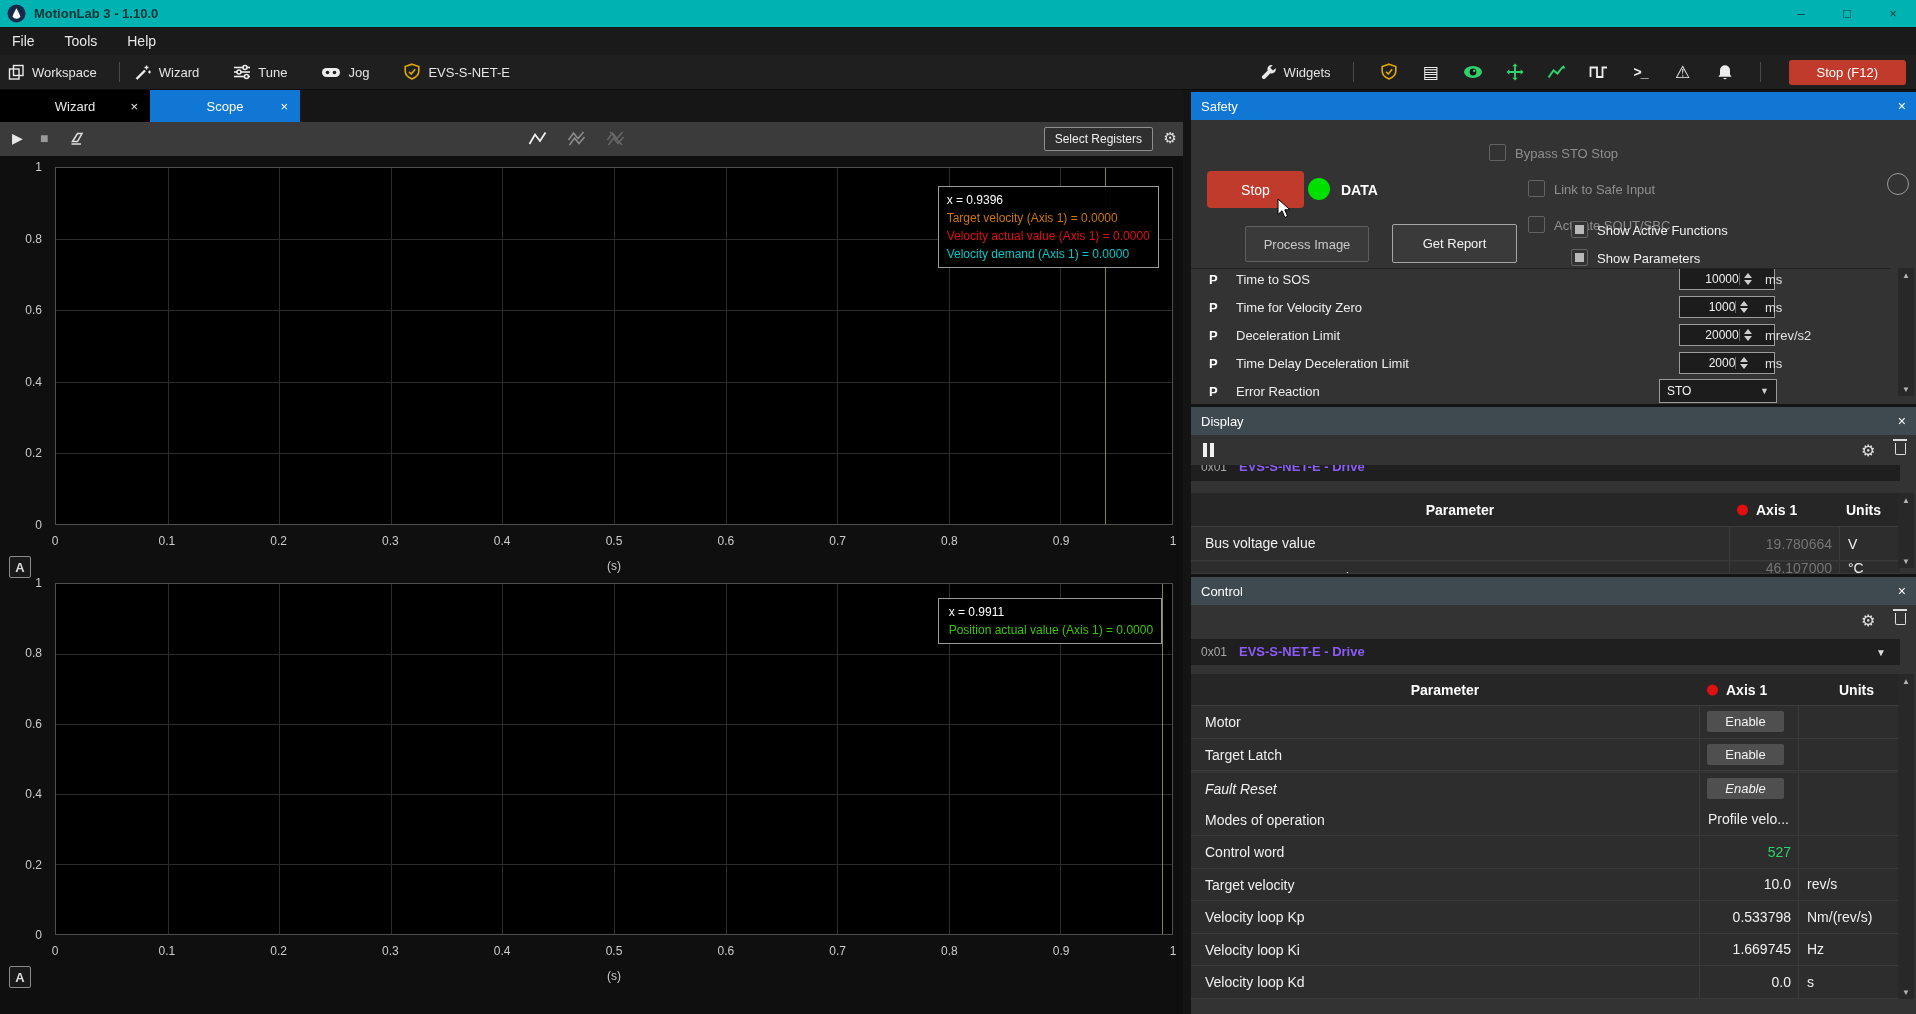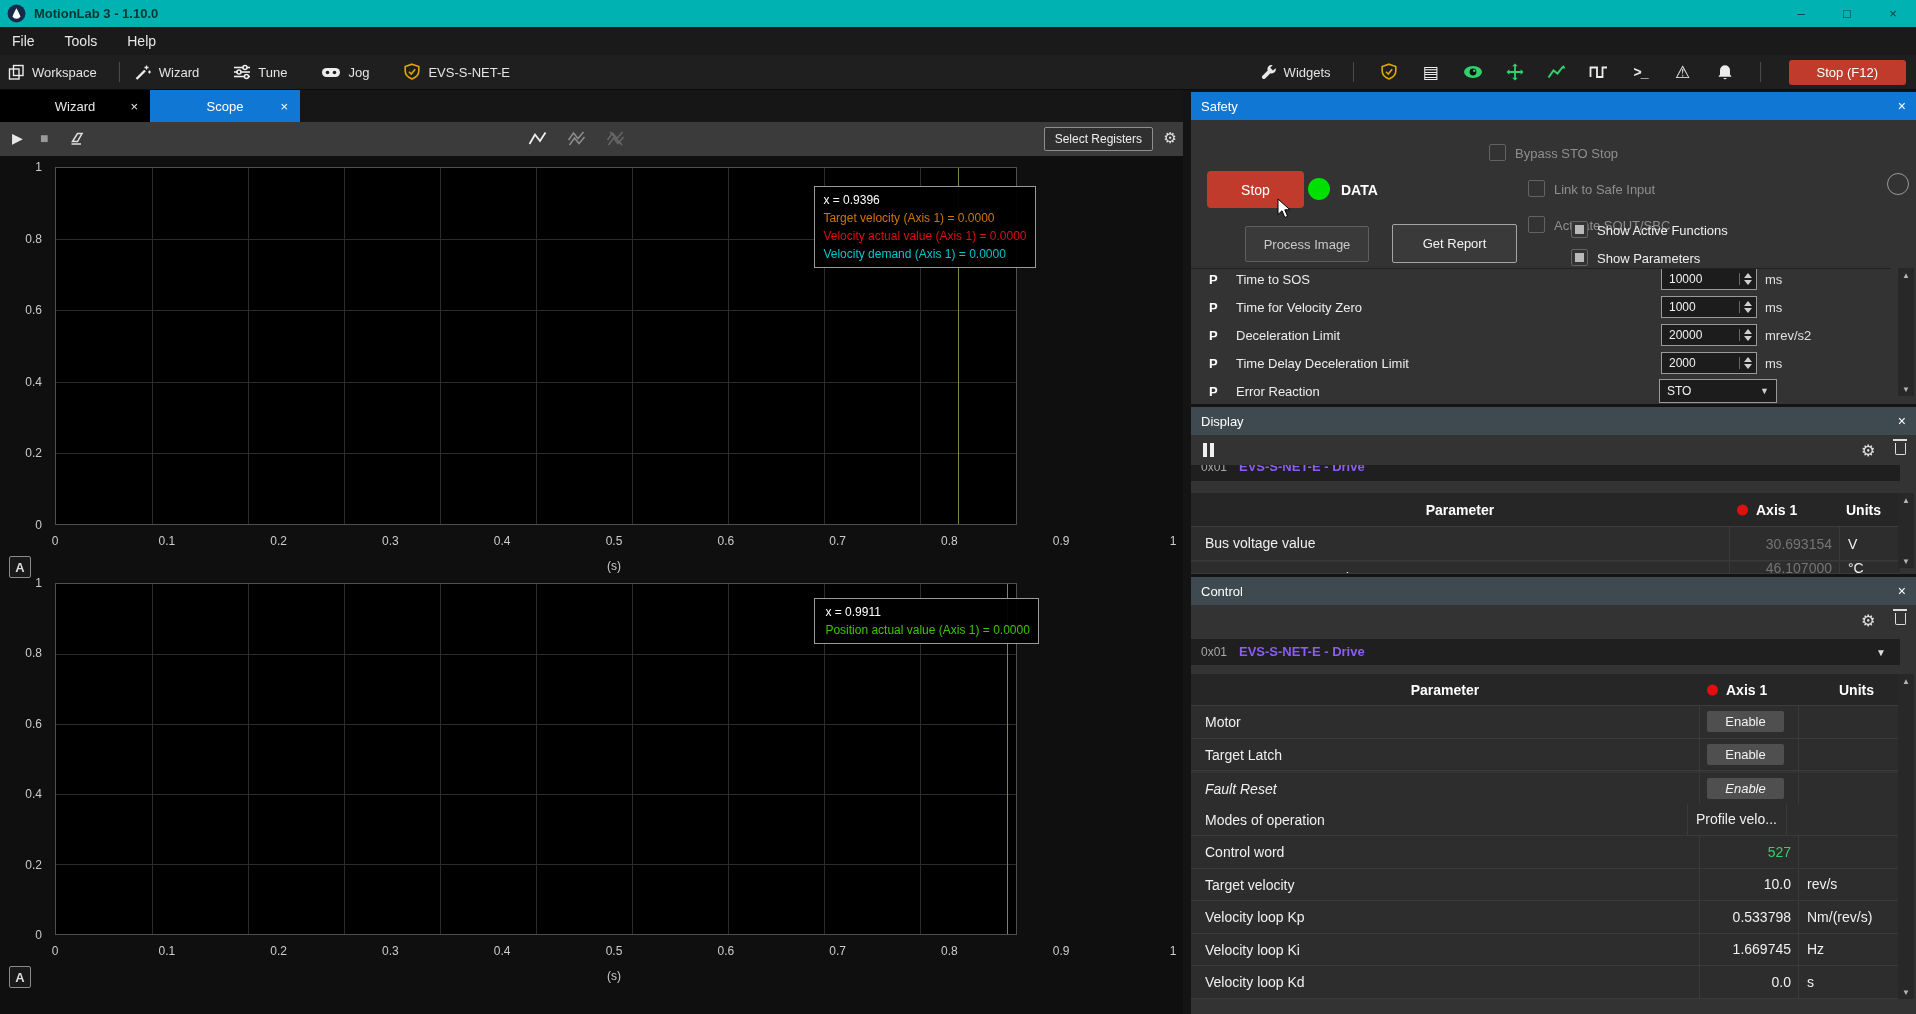--- a/index.html
+++ b/index.html
@@ -39,21 +39,21 @@
   .st-play{position:absolute;left:12px;top:8px;color:#e8e8e8;font-size:14px;}
   .st-stop{position:absolute;left:40px;top:8px;color:#9a9a9a;font-size:14px;}
   .st-eraser{position:absolute;left:68px;top:9px;}
   .sig-group{position:absolute;left:528px;top:9px;display:flex;gap:20px;}
   .select-registers{position:absolute;right:30px;top:5px;height:22px;padding:0 10px;border:1px solid #8f8f8f;border-radius:2px;color:#f0f0f0;font-size:12px;display:flex;align-items:center;background:#2f2f2f;}
   .st-gear{position:absolute;right:6px;top:7px;color:#e0e0e0;font-size:15px;}
   
   .chart{position:absolute;left:0;width:1183px;}
   .chart1{top:77px;height:440px;}
   .chart2{top:493px;height:440px;}
-  .plot{position:absolute;left:55px;top:0;width:962px;background:#000;border:1px solid #4f4f4f;box-sizing:border-box;}
+  .plot{position:absolute;left:55px;top:0;width:1118px;background:#000;border:1px solid #4f4f4f;box-sizing:border-box;}
   .chart1 .plot{height:358px;}
   .chart2 .plot{height:352px;}
   .grid-v{position:absolute;top:0;bottom:0;width:1px;background:#2c2c2c;}
   .grid-h{position:absolute;left:0;right:0;height:1px;background:#2c2c2c;}
   .cursor-line{position:absolute;top:0;bottom:0;width:1px;background:#85853e;}
   .y-labels{position:absolute;left:0;top:0;width:46px;}
   .chart1 .y-labels{height:358px;}
   .chart2 .y-labels{height:352px;}
   .ytick{position:absolute;right:4px;transform:translateY(-50%);color:#cccccc;font-size:12px;}
   .x-labels{position:absolute;left:55px;width:1118px;height:14px;}
@@ -88,21 +88,21 @@
   .cb{position:absolute;width:17px;height:17px;border:1px solid #636363;border-radius:2px;background:#333;box-sizing:border-box;}
   .cb.checked::after{content:"";position:absolute;left:3px;top:3px;right:3px;bottom:3px;background:#b9b9b9;}
   .cb-lbl{position:absolute;font-size:13px;color:#8f8f8f;white-space:nowrap;}
   .cb-lbl.lit{color:#f0f0f0;}
   .btn-outline{position:absolute;border:1px solid #5f5f5f;background:#3a3a3a;border-radius:2px;color:#c9c9c9;font-size:13px;display:flex;align-items:center;justify-content:center;}
   .btn-outline.bright{border-color:#a5a5a5;color:#f4f4f4;}
   .safety-params{position:absolute;left:0;top:176px;width:700px;height:136px;overflow:hidden;border-top:1px solid #222;}
   .sp-row{position:absolute;left:0;width:100%;height:28px;}
   .sp-badge{position:absolute;left:18px;top:7px;color:#fff;font-weight:bold;font-size:13px;}
   .sp-label{position:absolute;left:45px;top:7px;color:#ededed;font-size:13px;}
-  .spin{position:absolute;left:470px;top:3px;width:96px;height:22px;border:1px solid #9a9a9a;background:#1c1c1c;box-sizing:border-box;display:flex;align-items:center;justify-content:space-between;padding:0 4px 0 7px;}
+  .spin{position:absolute;left:488px;top:3px;width:96px;height:22px;border:1px solid #9a9a9a;background:#1c1c1c;box-sizing:border-box;display:flex;align-items:center;justify-content:center;padding:0 4px 0 7px;}
   .spin-val{color:#f2f2f2;font-size:12px;}
   .spin-arrows{display:flex;flex-direction:column;gap:2px;border-left:1px solid #666;padding-left:4px;}
   .tri-up{width:0;height:0;border-left:4px solid transparent;border-right:4px solid transparent;border-bottom:5px solid #cfcfcf;}
   .tri-dn{width:0;height:0;border-left:4px solid transparent;border-right:4px solid transparent;border-top:5px solid #cfcfcf;}
   .ddl{position:absolute;left:468px;top:2px;width:118px;height:24px;border:1px solid #9a9a9a;background:#1c1c1c;box-sizing:border-box;display:flex;align-items:center;justify-content:space-between;padding:0 7px;color:#f2f2f2;font-size:12px;}
   .ddl .car{font-size:9px;color:#cfcfcf;}
   .sp-unit{position:absolute;left:574px;top:7px;color:#e0e0e0;font-size:13px;}
   .vscroll{position:absolute;right:2px;width:16px;background:#282828;}
   .vs-up,.vs-dn{position:absolute;left:0;width:16px;height:14px;color:#b5b5b5;font-size:8px;display:flex;align-items:center;justify-content:center;}
   .vs-up{top:0;} .vs-dn{bottom:0;}
@@ -513,21 +513,21 @@
     </div>
     <div class="tbl-header" style="top:86px;height:34px;">
       <span class="th-param" style="left:0;width:538px;">Parameter</span>
       <span class="red-dot" style="left:546px;"></span>
       <span class="th-axis" style="left:565px;">Axis 1</span>
       <span class="th-units" style="left:655px;">Units</span>
     </div>
     <div id="display-rows">
         <div class="trow" style="top: 120px; height: 34px;">
           <span class="pcell">Bus voltage value</span>
-          <div class="vcell dim" style="left: 538px; width: 111px;">30.693154</div>
+          <div class="vcell dim" style="left: 538px; width: 111px;">19.780664</div>
           <div class="ucell" style="left: 649px; width: 58px;">V</div>
         </div>
         <div class="trow" style="top: 155px; height: 12px;">
           <span class="pcell">Power stage measured temperature</span>
           <div class="vcell dim" style="left: 538px; width: 111px;">46.107000</div>
           <div class="ucell" style="left: 649px; width: 58px;">°C</div>
         </div>
       </div>
     <div class="vscroll" style="top:86px;height:75px;">
       <span class="vs-up">▲</span>
@@ -570,21 +570,21 @@
         </div>
         <div class="trow" style="top: 196px; height: 32.5px; font-style: italic;">
           <span class="pcell">Fault Reset</span>
           <div class="vcell" style="left: 508px; width: 100px; justify-content: center;">
             <span class="enable-btn">Enable</span>
           </div>
           <div class="ucell" style="left: 608px; width: 100px;"></div>
         </div>
         <div class="trow" style="top: 226.5px; height: 32.5px;">
           <span class="pcell">Modes of operation</span>
-          <div class="vcell leftal" style="left: 496px; width: 100px;">Profile velo...</div>
+          <div class="vcell leftal" style="left: 508px; width: 100px;">Profile velo...</div>
           <div class="ucell" style="left: 608px; width: 100px;"></div>
         </div>
         <div class="trow" style="top: 259px; height: 32.5px;">
           <span class="pcell">Control word</span>
           <div class="vcell green" style="left: 508px; width: 100px;">527</div>
           <div class="ucell" style="left: 608px; width: 100px;"></div>
         </div>
         <div class="trow" style="top: 291.5px; height: 32.5px;">
           <span class="pcell">Target velocity</span>
           <div class="vcell" style="left: 508px; width: 100px;">10.0</div>

